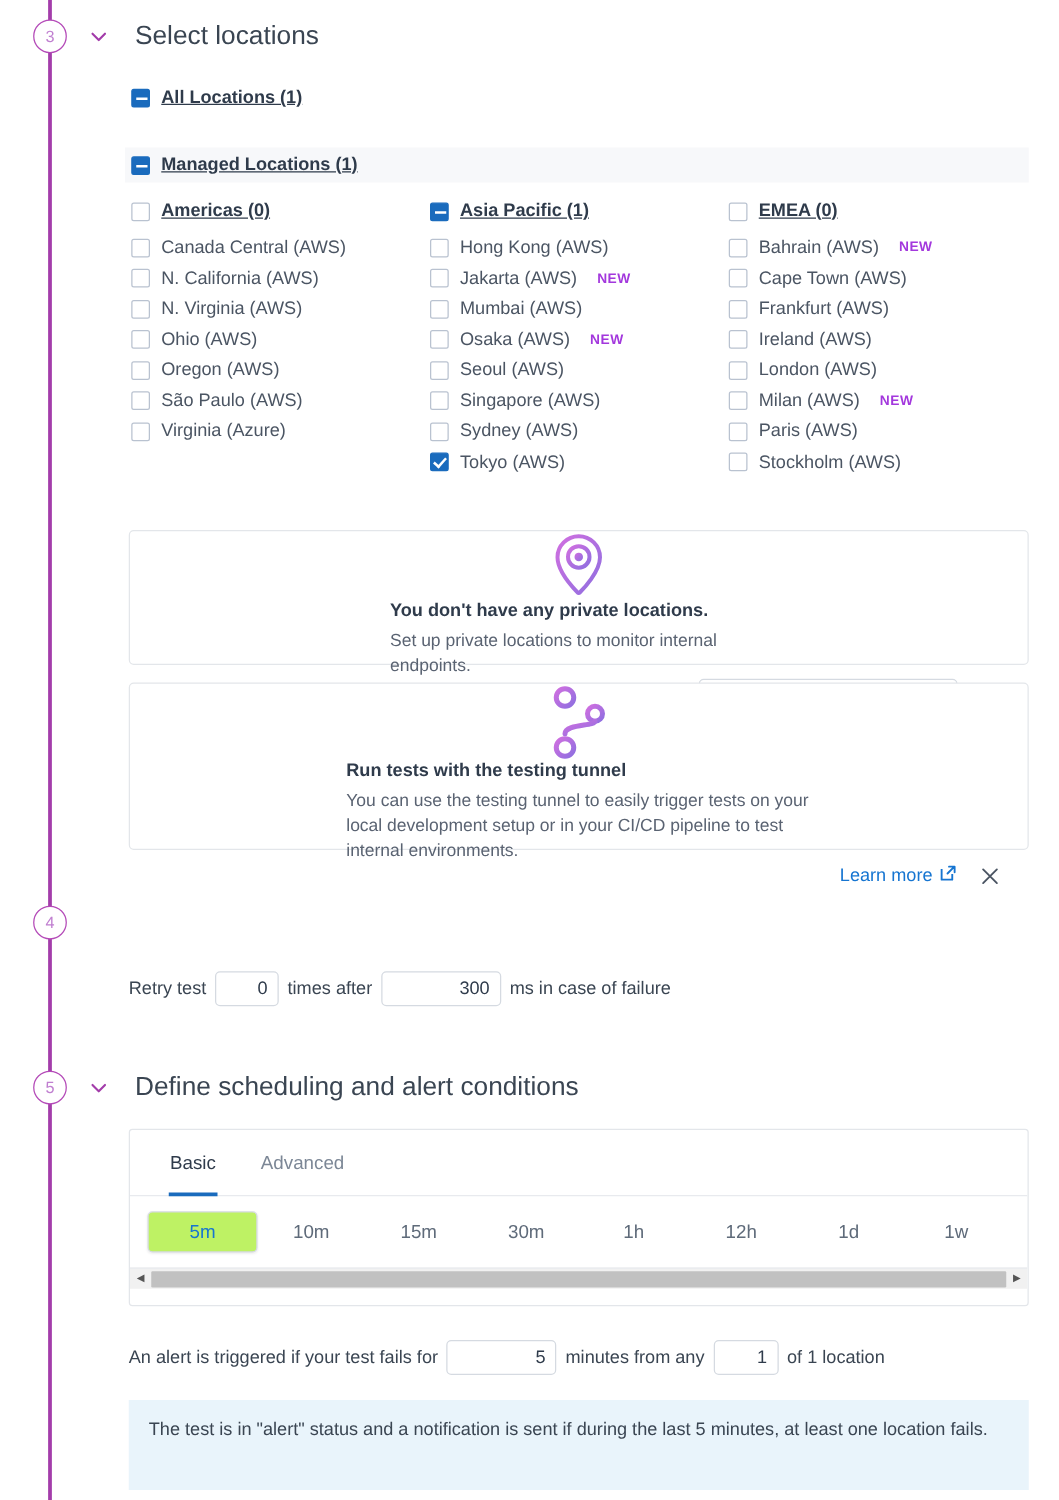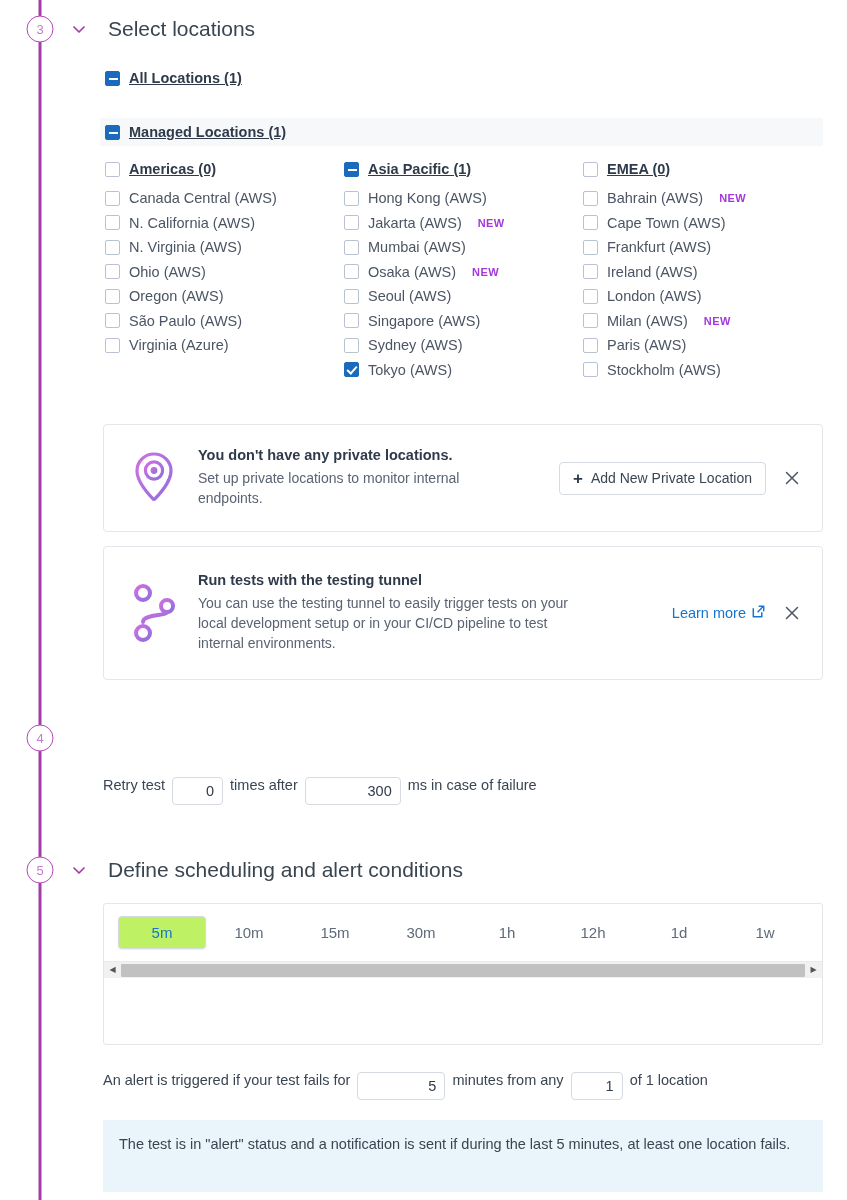--- a/index.html
+++ b/index.html
@@ -69,21 +69,21 @@
     position: absolute; left: 105px; top: 161px; width: 740px;
     display: grid; grid-template-columns: 239px 239px 250px;
   }
   .region-col .head { margin-bottom: 13px; }
   .region-col .loc { margin-bottom: 8.5px; }
 
   
   .card {
     position: absolute; left: 103px; width: 720px;
     border: 1px solid #e3e6ea; border-radius: 4px; background: #fff;
-    display: flex; align-items: center; padding: 0 20px;
+    display: flex; align-items: center; padding: 0 20px; flex-direction: column;
   }
   #card-private { top: 424px; height: 108px; }
   #card-tunnel  { top: 546px; height: 134px; }
   .card-icon { width: 60px; flex: none; display: flex; justify-content: center; }
   .card-body { flex: 1; padding-left: 14px; }
   .card-title { font-size: 14.5px; font-weight: bold; color: #2f3b4b; margin-bottom: 6px; }
   .card-desc { font-size: 14px; color: #5a6372; line-height: 1.42; }
   #card-private .card-body { max-width: 330px; }
   #card-tunnel .card-body { max-width: 400px; }
   .card-actions { display: flex; align-items: center; gap: 16px; margin-left: auto; }
@@ -94,21 +94,21 @@
   }
   .plus { font-size: 17px; line-height: 1; color: #2f3b4b; font-weight: 600; }
   .x-btn { width: 20px; height: 20px; display: block; }
   .link-more {
     font-size: 14.5px; color: #1675d1; display: flex; align-items: center; gap: 5px;
     white-space: nowrap; text-decoration: none;
   }
 
   
   .inline-row {
-    position: absolute; display: flex; 
+    position: absolute; display: flex; align-items: center;
     font-size: 14.5px; color: #3a4552;
   }
   #retry-row { left: 103px; top: 777px; gap: 0; }
   .num-input {
     border: 1px solid #d5dae1; border-radius: 4px; background: #fff;
     font-family: "Liberation Sans", sans-serif; font-size: 14.5px; color: #2f3b4b;
     text-align: right; padding: 5px 8px; margin: 0 7px;
   }
   #retry-count { width: 51px; }
   #retry-delay { width: 96px; }
@@ -390,20 +390,28 @@
   <div class="section-head" style="top:870px">
     <span class="chev">
       <svg width="18" height="18" viewBox="0 0 18 18">
           <path d="M4 7l5 5 5-5" fill="none" stroke="#a33daa" stroke-width="1.7" stroke-linecap="round" stroke-linejoin="round"></path>
         </svg>
     </span>
     <span class="section-title">Define scheduling and alert conditions</span>
   </div>
 
   <div class="sched-card">
+    <div class="tabs">
+      <div class="tab active">
+          <span>Basic</span>
+        </div>
+      <div class="tab">
+          <span>Advanced</span>
+        </div>
+    </div>
     <div class="freq-row">
       <div class="freq sel">5m</div>
       <div class="freq">10m</div>
       <div class="freq">15m</div>
       <div class="freq">30m</div>
       <div class="freq">1h</div>
       <div class="freq">12h</div>
       <div class="freq">1d</div>
       <div class="freq">1w</div>
     </div>

